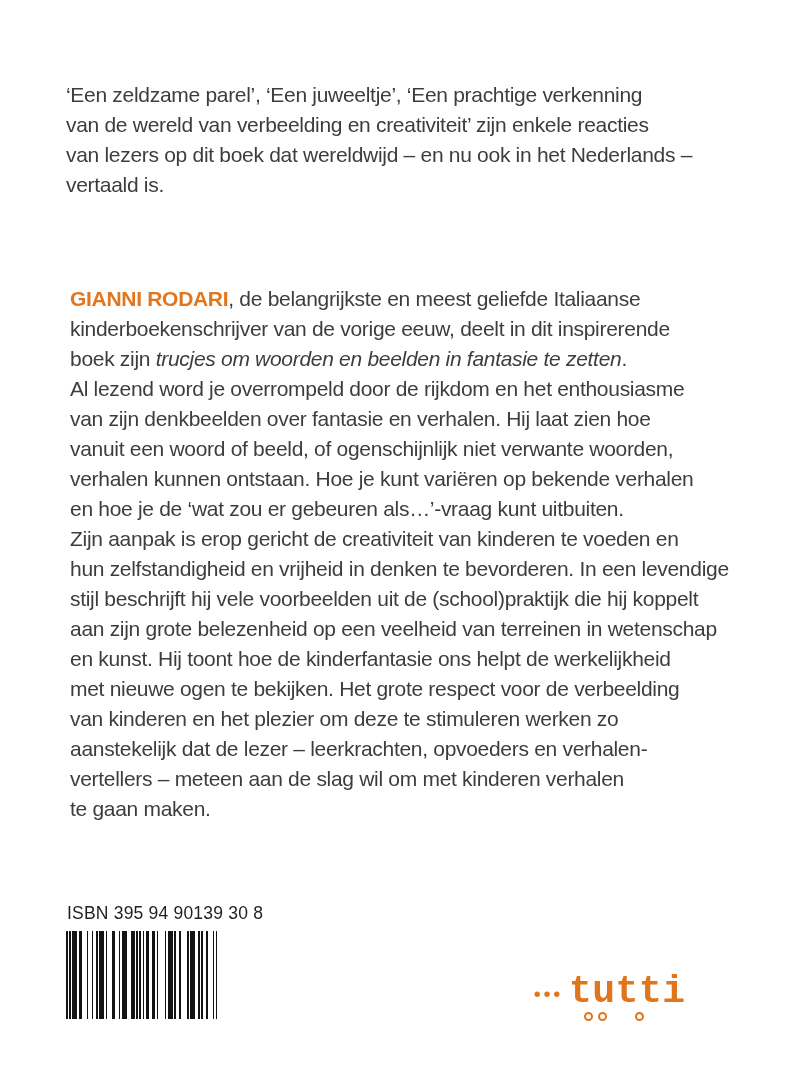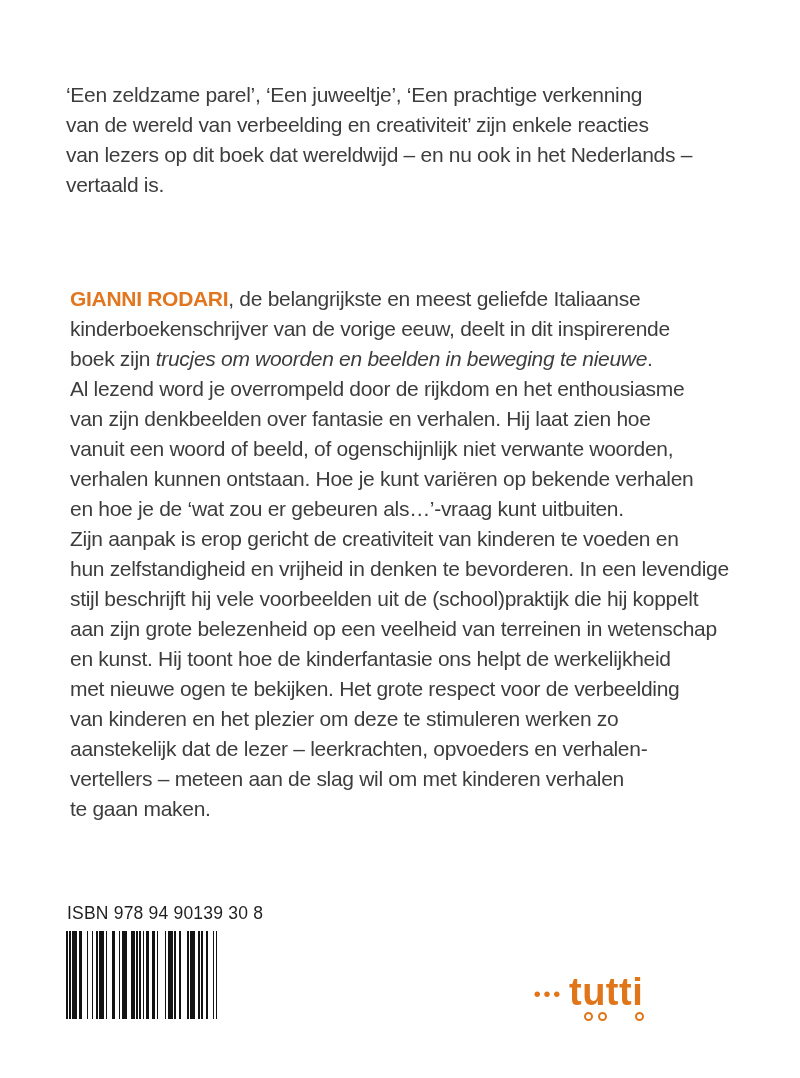--- a/index.html
+++ b/index.html
@@ -81,21 +81,21 @@
     font-size: 30px;
     line-height: 1;
     margin: 0 5px 9px 0;
     letter-spacing: 2px;
   }
   .logo-word-wrap {
     position: relative;
     display: inline-block;
   }
   .logo-word {
-    font-family: Liberation Sans, sans-serif;
+    font-family: Liberation Mono, monospace;
     font-weight: bold;
     font-size: 38px;
     line-height: 1;
     letter-spacing: 0.5px;
   }
   .logo-ring {
     position: absolute;
     width: 9px;
     height: 9px;
     border: 2.5px solid #e0751a;
@@ -113,40 +113,40 @@
 <div class="page">
 
   <div class="copy">
     <p class="reviews-paragraph">‘Een zeldzame parel’, ‘Een juweeltje’, ‘Een prachtige verkenning
 van de wereld van verbeelding en creativiteit’ zijn enkele reacties
 van lezers op dit boek dat wereldwijd – en nu ook in het Nederlands –
 vertaald is.</p>
 
     <p class="description-paragraph"><span class="author-name">GIANNI RODARI</span><span>, de belangrijkste en meest geliefde Italiaanse
 kinderboekenschrijver van de vorige eeuw, deelt in dit inspirerende
-boek zijn </span><span class="italic-phrase">trucjes om woorden en beelden in beweging te nieuwe</span><span>.
+boek zijn </span><span class="italic-phrase">trucjes om woorden en beelden in fantasie te zetten</span><span>.
 Al lezend word je overrompeld door de rijkdom en het enthousiasme
 van zijn denkbeelden over fantasie en verhalen. Hij laat zien hoe
 vanuit een woord of beeld, of ogenschijnlijk niet verwante woorden,
 verhalen kunnen ontstaan. Hoe je kunt variëren op bekende verhalen
 en hoe je de ‘wat zou er gebeuren als…’-vraag kunt uitbuiten.
 Zijn aanpak is erop gericht de creativiteit van kinderen te voeden en
 hun zelfstandigheid en vrijheid in denken te bevorderen. In een levendige
 stijl beschrijft hij vele voorbeelden uit de (school)praktijk die hij koppelt
 aan zijn grote belezenheid op een veelheid van terreinen in wetenschap
 en kunst. Hij toont hoe de kinderfantasie ons helpt de werkelijkheid
 met nieuwe ogen te bekijken. Het grote respect voor de verbeelding
 van kinderen en het plezier om deze te stimuleren werken zo
 aanstekelijk dat de lezer – leerkrachten, opvoeders en verhalen-
 vertellers – meteen aan de slag wil om met kinderen verhalen
 te gaan maken.</span></p>
   </div>
 
   <div class="isbn-block">
-    <p class="isbn-label">ISBN 978 94 90139 30 8</p>
+    <p class="isbn-label">ISBN 395 94 90139 30 8</p>
     <div class="barcode">
         <div class="bar on"></div>
         <div class="bar"></div>
         <div class="bar on"></div>
         <div class="bar"></div>
         <div class="bar on"></div>
         <div class="bar on"></div>
         <div class="bar on"></div>
         <div class="bar"></div>
         <div class="bar on"></div>

